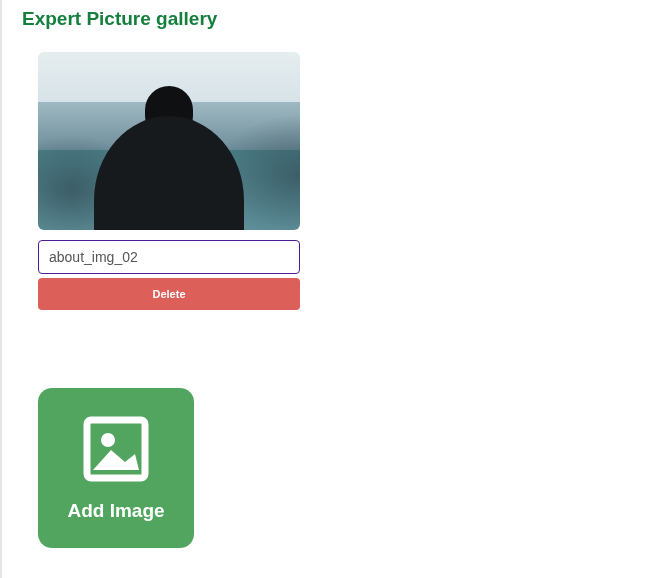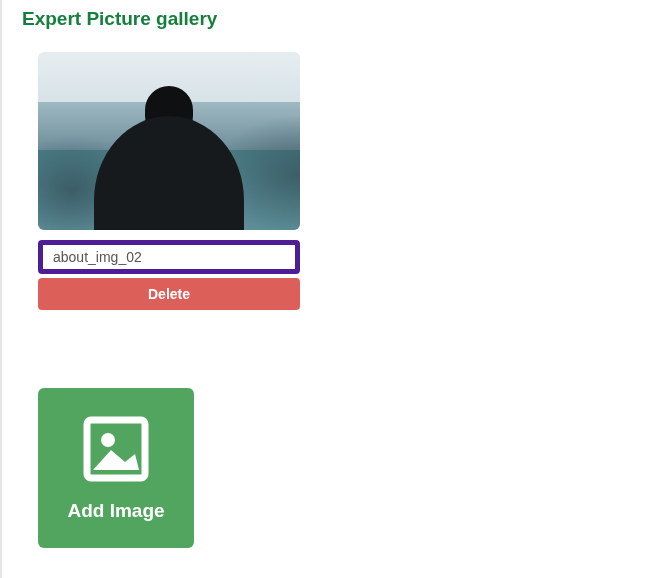--- a/index.html
+++ b/index.html
@@ -101,43 +101,43 @@
       radial-gradient(circle at 50% 120%, rgba(60,70,70,.6), transparent 60%);
   }
 
   .name-input {
     width: 100%;
     height: 34px;
     padding: 6px 10px;
     font-size: 14px;
     color: #555;
     background: #fff;
-    border: 5px solid #4c1d95;
+    border: 1px solid #4c1d95;
     border-radius: 4px;
     outline: none;
   }
   .delete-btn {
     width: 100%;
     height: 32px;
     margin-top: 4px;
     border: none;
     border-radius: 4px;
     background: #dc6059;
     color: #fff;
-    font-size: 14px;
+    font-size: 11px;
     font-weight: 600;
     cursor: pointer;
   }
 
   .add-tile {
     margin: 78px 0 0 18px;
     width: 156px;
     height: 160px;
     background: #52a55f;
-    border-radius: 6px;
+    border-radius: 14px;
     display: flex;
     flex-direction: column;
     align-items: center;
     justify-content: center;
     color: #fff;
     cursor: pointer;
   }
   .add-tile svg { margin-bottom: 16px; }
   .add-label {
     font-size: 19px;

